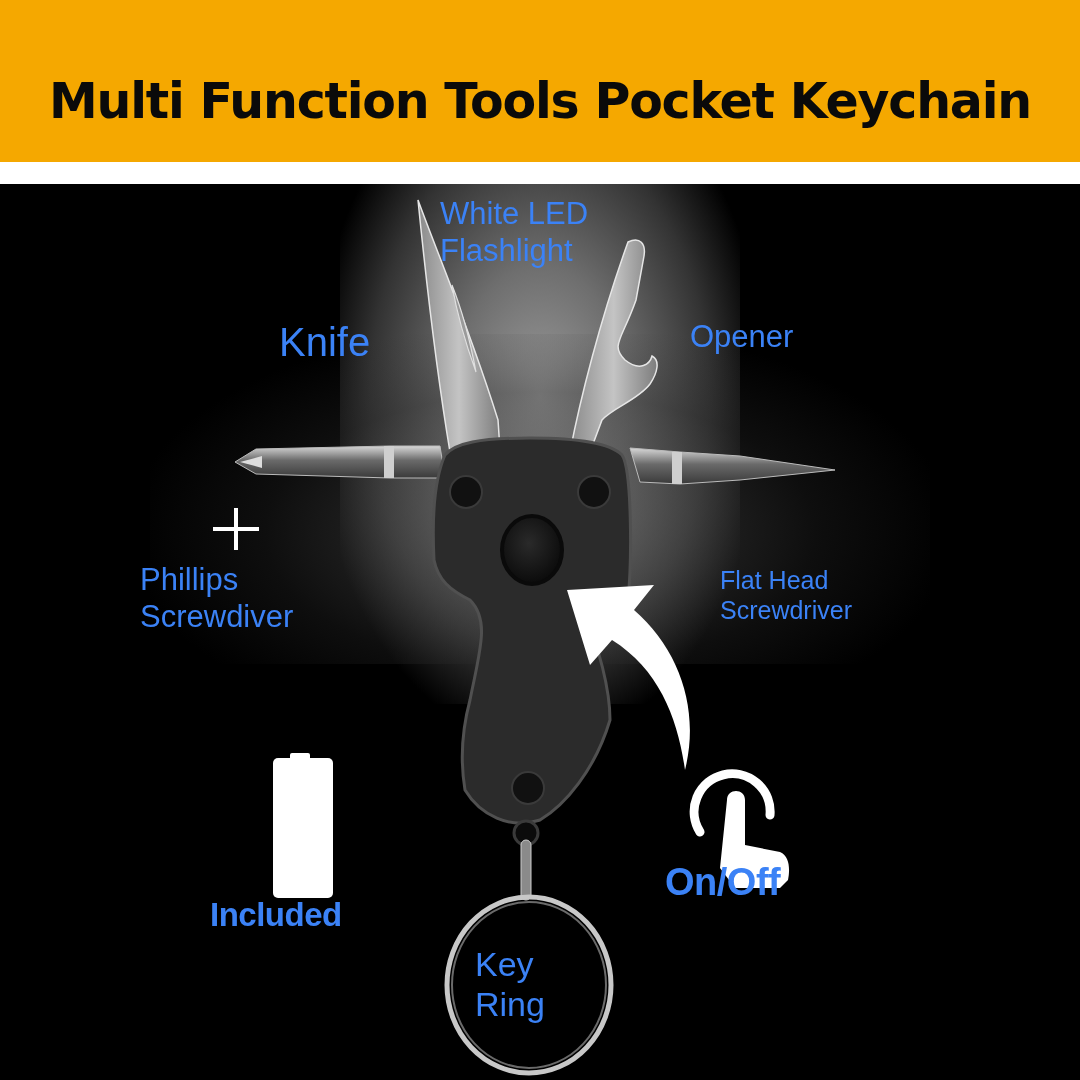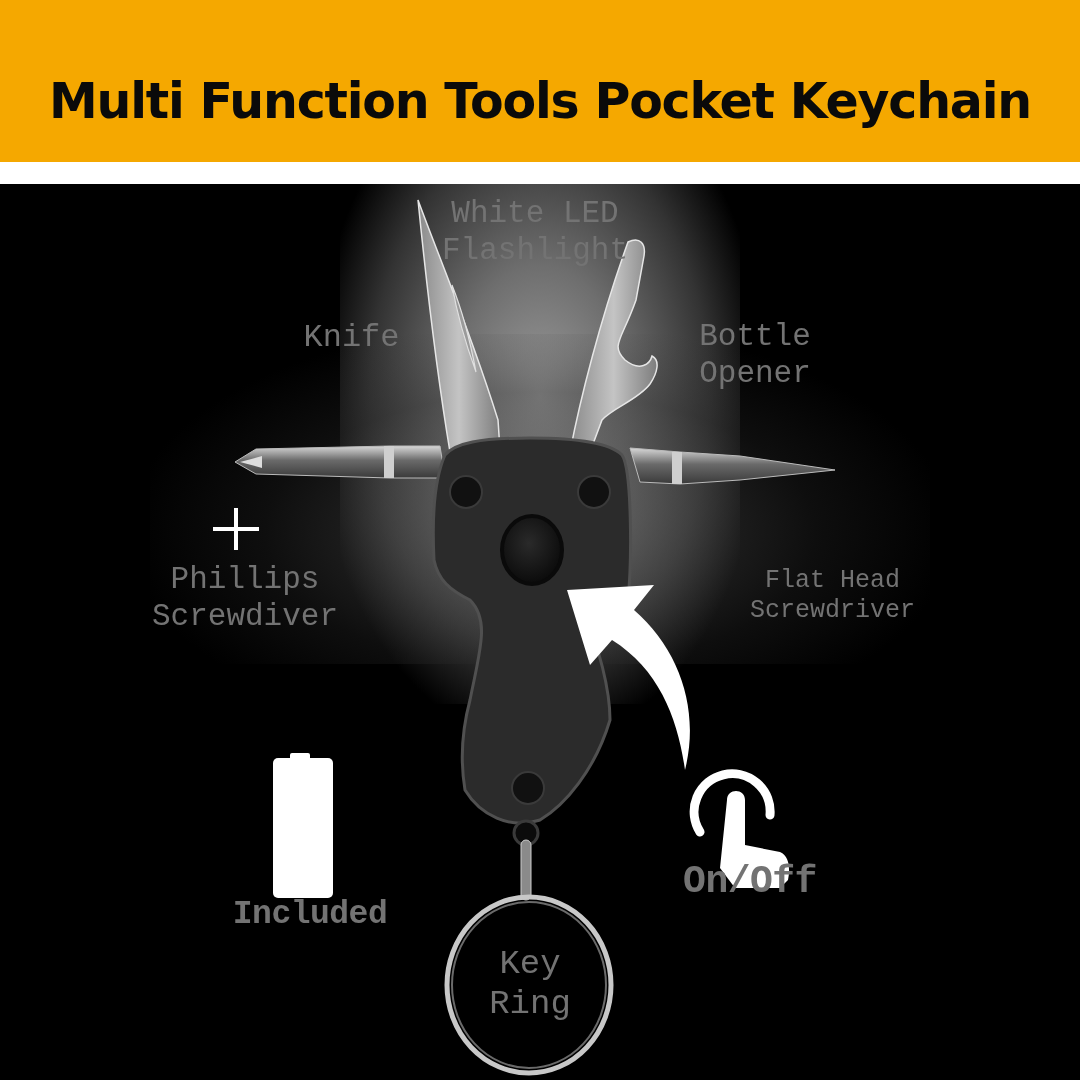--- a/index.html
+++ b/index.html
@@ -9,25 +9,25 @@
             display:flex; align-items:center; justify-content:center; }
   .banner h1 { margin:0; font-family:"DejaVu Sans", sans-serif; font-weight:bold; font-size:49px;
                letter-spacing:-1.2px; color:#0a0a0a; }
   .gap { position:absolute; left:0; top:162px; width:1080px; height:22px; background:#ffffff; }
   .stage { position:absolute; left:0; top:184px; width:1080px; height:896px; background:#000; overflow:hidden; }
   .glow { position:absolute; left:340px; top:-40px; width:400px; height:560px;
           background:radial-gradient(ellipse at 50% 45%, #9a9a9a 0%, #6e6e6e 30%, #333 60%, rgba(0,0,0,0) 80%); }
   .glow2 { position:absolute; left:150px; top:150px; width:780px; height:330px;
            background:radial-gradient(ellipse at 50% 60%, rgba(110,110,110,0.55) 0%, rgba(40,40,40,0.35) 50%, rgba(0,0,0,0) 75%); }
   svg.art { position:absolute; left:0; top:0; }
-  .lbl { position:absolute; color:#737373; text-align:center; line-height:1.18;
-         font-family:Liberation Mono, monospace; white-space:nowrap; }
+  .lbl { position:absolute; color:#3b82f6; line-height:1.18;
+         font-family:Liberation Sans, sans-serif; white-space:nowrap; }
   .lbl span { display:block; }
   .lbl-led { left:440px; top:12px; width:190px; font-size:31px; }
-  .lbl-knife { left:294px; top:135px; width:115px; font-size:32px; }
+  .lbl-knife { left:279px; top:135px; width:115px; font-size:40px; }
   .lbl-bottle { left:690px; top:135px; width:130px; font-size:31px; }
   .lbl-phillips { left:140px; top:378px; width:210px; font-size:31px; }
   .lbl-flat { left:720px; top:382px; width:225px; font-size:25px; }
   .lbl-batt { left:210px; top:712px; width:200px; font-size:33px; font-weight:bold; letter-spacing:-0.5px; }
   .lbl-onoff { left:665px; top:676px; width:170px; font-size:38px; font-weight:bold; letter-spacing:-0.5px; }
   .lbl-key { left:475px; top:760px; width:110px; font-size:34px; }
 </style>
 </head>
 <body>
 
@@ -112,21 +112,20 @@
   </svg>
 
   <div class="lbl lbl-led">
     <span>White LED</span>
     <span>Flashlight</span>
   </div>
   <div class="lbl lbl-knife">
     <span>Knife</span>
   </div>
   <div class="lbl lbl-bottle">
-    <span>Bottle</span>
     <span>Opener</span>
   </div>
   <div class="lbl lbl-phillips">
     <span>Phillips</span>
     <span>Screwdiver</span>
   </div>
   <div class="lbl lbl-flat">
     <span>Flat Head</span>
     <span>Screwdriver</span>
   </div>

